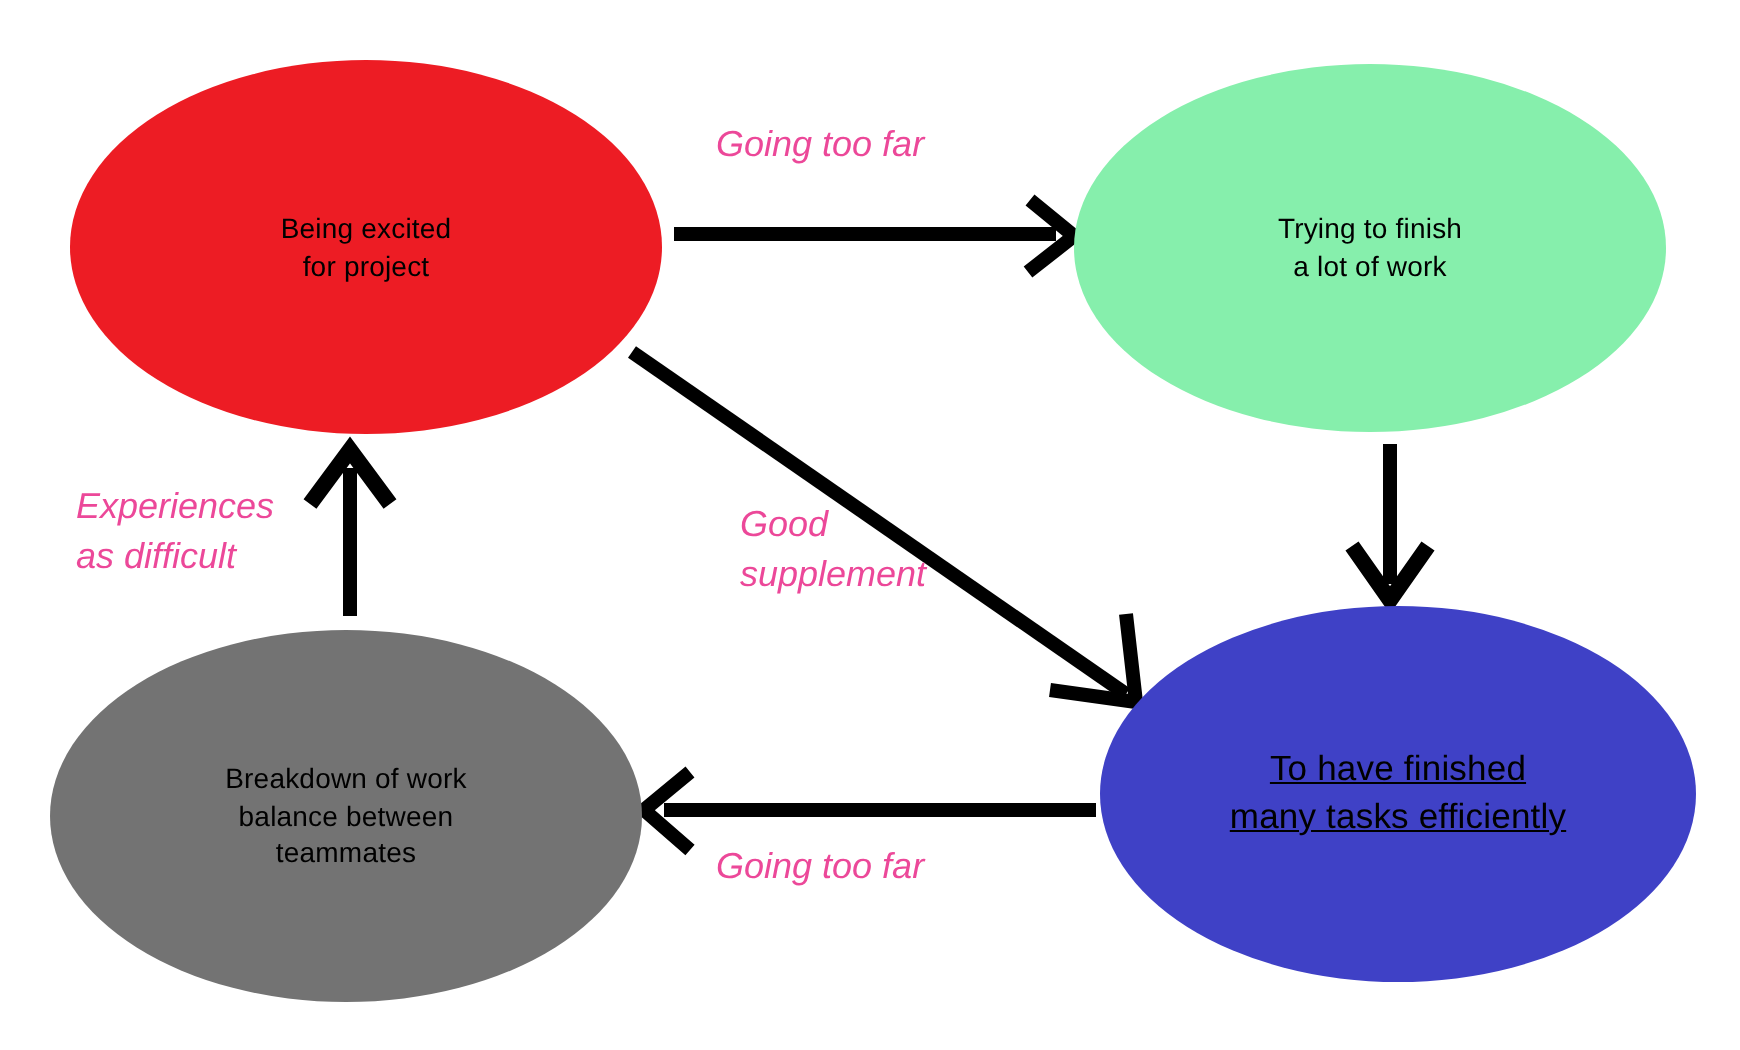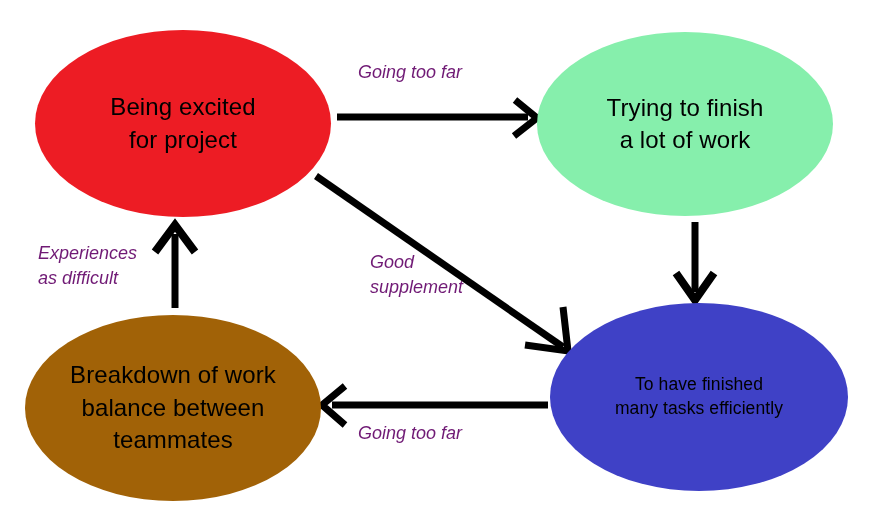--- a/index.html
+++ b/index.html
@@ -22,50 +22,50 @@
     position: absolute;
     display: flex;
     align-items: center;
     justify-content: center;
     border-radius: 50%;
     box-sizing: border-box;
     text-align: center;
   }
   .node-label {
     font-family: "Liberation Sans", sans-serif;
-    font-size: 24px;
+    font-size: 14px;
     line-height: 1.35;
     color: #000000;
     font-weight: 400;
     letter-spacing: 0.1px;
     white-space: pre-line;
     padding: 0 14px;
   }
   #node-red   { left: 35px;  top: 30px;  width: 296px; height: 187px; background: #ED1C24; }
   #node-green { left: 537px; top: 32px;  width: 296px; height: 184px; background: #25A745; }
   #node-yellow{ left: 25px;  top: 315px; width: 296px; height: 186px; background: #FFE600; }
-  #node-blue  { left: 550px; top: 303px; width: 298px; height: 188px; background: #3F41C6; }
+  #node-blue  { left: 550px; top: 303px; width: 298px; height: 188px; background: #3F41C6; text-decoration: underline; }
 
   #node-blue .node-label { font-size: 17.5px; padding: 0 8px; }
   #node-yellow .node-label { padding: 0 10px; }
 
   #arrows {
     position: absolute;
     left: 0; top: 0;
     width: 870px;
     height: 525px;
     pointer-events: none;
   }
   .edge-label {
     position: absolute;
     font-family: "Liberation Sans", sans-serif;
     font-style: italic;
     font-size: 18px;
     line-height: 1.4;
-    color: #701a75;
+    color: #ec4899;
     white-space: pre-line;
   }
   #label-top-going    { left: 358px; top: 60px;  }
   #label-positive     { left: 718px; top: 222px; }
   #label-good-supp    { left: 345px; top: 250px; margin-left: 25px; }
   #label-experiences  { left: 38px;  top: 241px; }
   #label-bottom-going { left: 358px; top: 421px; }
 </style>
 </head>
 <body>
@@ -103,21 +103,21 @@
   <div class="node" id="node-red" style="background: rgb(237, 28, 36);">
     <span class="node-label">Being excited
 for project</span>
   </div>
 
   <div class="node" id="node-green" style="background: #86efac;">
     <span class="node-label">Trying to finish
 a lot of work</span>
   </div>
 
-  <div class="node" id="node-yellow" style="background: #a16207; justify-content: center;">
+  <div class="node" id="node-yellow" style="background: #737373; justify-content: center;">
     <span class="node-label">Breakdown of work
 balance between
 teammates</span>
   </div>
 
   <div class="node" id="node-blue" style="background: rgb(63, 65, 198);">
     <span class="node-label">To have finished
 many tasks efficiently</span>
   </div>
 

